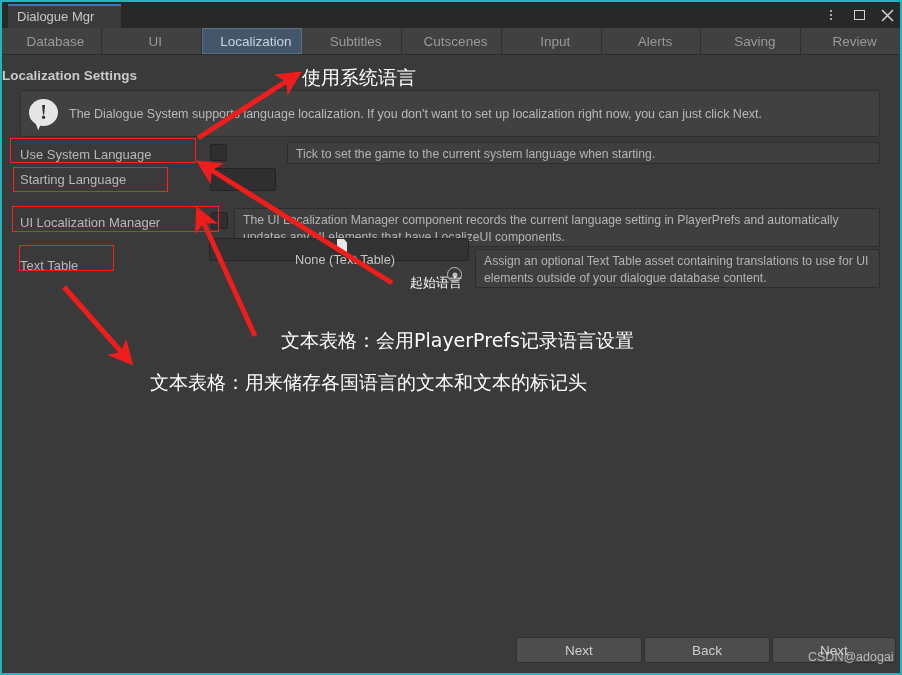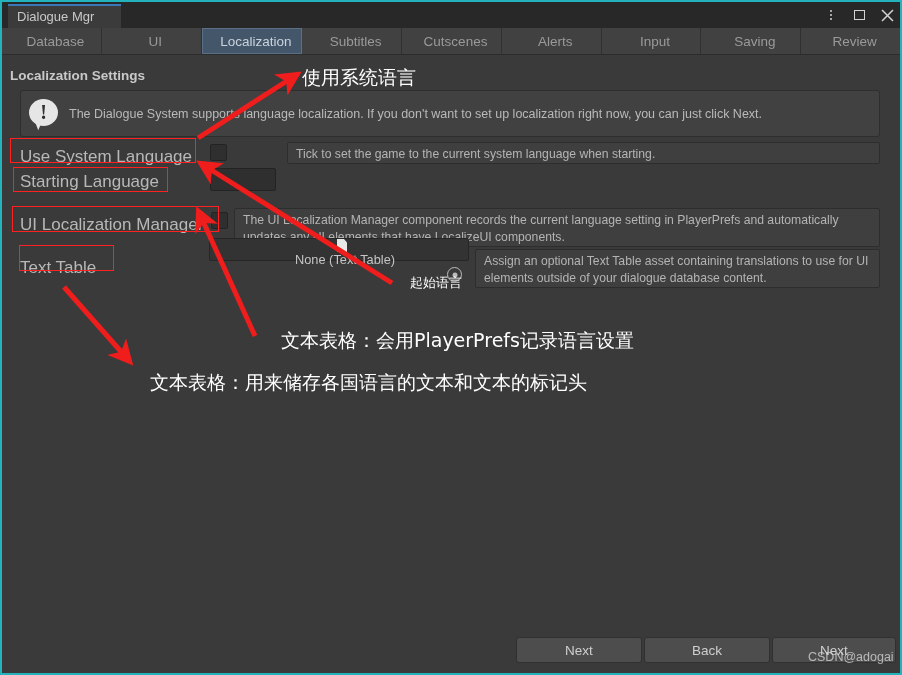--- a/index.html
+++ b/index.html
@@ -118,21 +118,21 @@
   
   .content {
     position: absolute;
     left: 0; top: 53px;
     width: 898px;
     bottom: 0;
     background: #3a3a3a;
   }
   .section-title {
     position: absolute;
-    left: 8px; top: 13px;
+    left: 0; top: 13px;
     font-size: 13.5px;
     font-weight: bold;
     color: #c9c9c9;
   }
 
   
   .helpbox {
     position: absolute;
     left: 18px; top: 35px;
     width: 860px;
@@ -177,21 +177,21 @@
     text-align: center;
     font-family: "Liberation Serif", serif;
   }
   .help-text {
     margin-left: 10px;
     font-size: 12.5px;
     color: #b9b9b9;
   }
   .row-label {
     position: absolute;
-    font-size: 17px;
+    font-size: 13px;
     color: #b8b8b8;
     white-space: nowrap;
     text-align: right;
   }
   .checkbox {
     position: absolute;
     width: 17px; height: 17px;
     background: #2f2f2f;
     border: 1px solid #232323;
     border-radius: 2px;
@@ -347,24 +347,24 @@
     <div class="tab active">
         <span>Localization</span>
       </div>
     <div class="tab">
         <span>Subtitles</span>
       </div>
     <div class="tab">
         <span>Cutscenes</span>
       </div>
     <div class="tab">
+        <span>Input</span>
+      </div>
+    <div class="tab">
         <span>Alerts</span>
-      </div>
-    <div class="tab">
-        <span>Input</span>
       </div>
     <div class="tab">
         <span>Saving</span>
       </div>
     <div class="tab">
         <span>Review</span>
       </div>
   </div>
 
   <div class="content">

